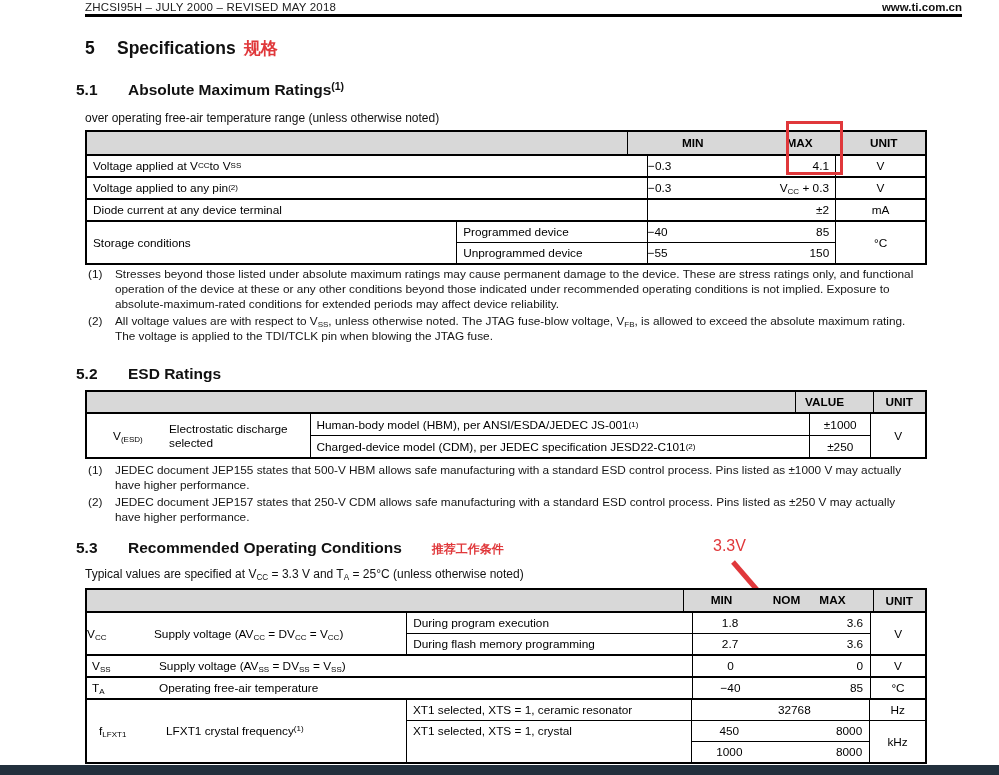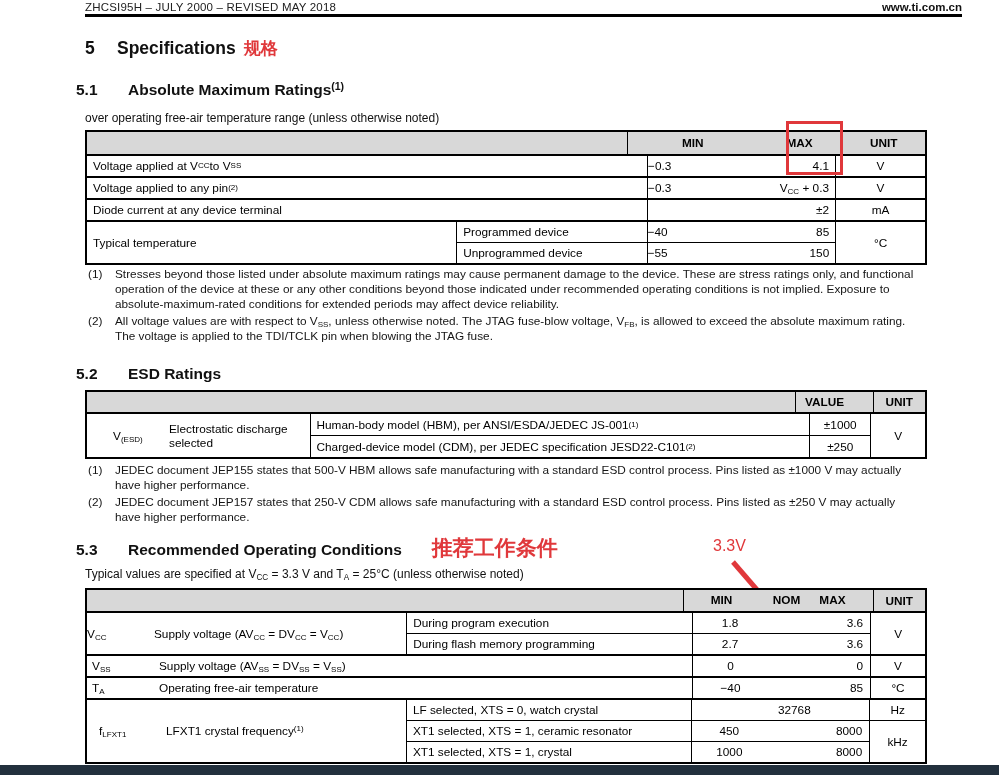--- a/index.html
+++ b/index.html
@@ -47,21 +47,21 @@
   .vmin3{position:absolute;left:0;top:0;width:75px;text-align:center;}
   .vnom3{position:absolute;left:75px;top:0;width:55px;text-align:center;}
   .vmax3{display:block;text-align:right;padding-right:7px;}
   .symspan{flex:none;}
   .desc2{width:150px;line-height:14px;}
 
   
   .redbox{left:786px;top:121px;width:57px;height:54px;box-sizing:border-box;
           border:3px solid var(--annotation);}
   .callout{left:713px;top:537px;font-size:16px;color:var(--annotation);}
-  .zh53{font-size:21px;margin-left:30px;}
+  .zh53{font-size:12px;margin-left:30px;}
   .zh5{font-size:17px;margin-left:8px;}
 
   .navybar{left:0;top:765px;width:999px;height:10px;background:var(--footer_bar);}
 </style>
 </head>
 <body>
 
 <div class="page">
 
   <div class="abs hdr-left">ZHCSI95H – JULY 2000 – REVISED MAY 2018</div>
@@ -116,21 +116,21 @@
       <div class="cell pl6" style="width:560px">Diode current at any device terminal</div>
       <div class="cell bl" style="width:188px">
         <div class="vals lh20">
             <span class="vmin"></span>
             <span class="vmax">±2</span>
           </div>
       </div>
       <div class="cell bl ctr" style="width:90px">mA</div>
     </div>
     <div class="row bt2" style="height:41px">
-      <div class="cell pl6" style="width:370px">Typical temperature</div>
+      <div class="cell pl6" style="width:370px">Storage conditions</div>
       <div class="stack bl" style="width:190px">
         <div class="cell pl6 bb1" style="height:21px">Programmed device</div>
         <div class="cell pl6" style="height:20px">Unprogrammed device</div>
       </div>
       <div class="stack bl" style="width:188px">
         <div class="vals lh20 bb1" style="height:21px">
             <span class="vmin">−40</span>
             <span class="vmax">85</span>
           </div>
         <div class="vals lh20" style="height:20px">
@@ -271,21 +271,20 @@
       </div>
       <div class="cell bl ctr" style="width:55px">°C</div>
     </div>
 
     <div class="row bt2" style="height:62px">
       <div class="cell" style="width:320px;padding-left:12px">
         <span class="symspan" style="width:67px"><span>f</span><sub>LFXT1</sub></span>
         <span><span>LFXT1 crystal frequency</span><sup>(1)</sup></span>
       </div>
       <div class="stack bl" style="width:285px">
-        <div class="cell pl6 bb1" style="height:21px">LF selected, XTS = 0, watch crystal</div>
         <div class="cell pl6 bb1" style="height:21px">XT1 selected, XTS = 1, ceramic resonator</div>
         <div class="cell pl6" style="height:20px">XT1 selected, XTS = 1, crystal</div>
       </div>
       <div class="stack bl" style="width:178px">
         <div class="vals lh20 bb1" style="height:21px">
             <span class="vnom3">32768</span>
           </div>
         <div class="vals lh20 bb1" style="height:21px">
             <span class="vmin3">450</span>
             <span class="vmax3">8000</span>

